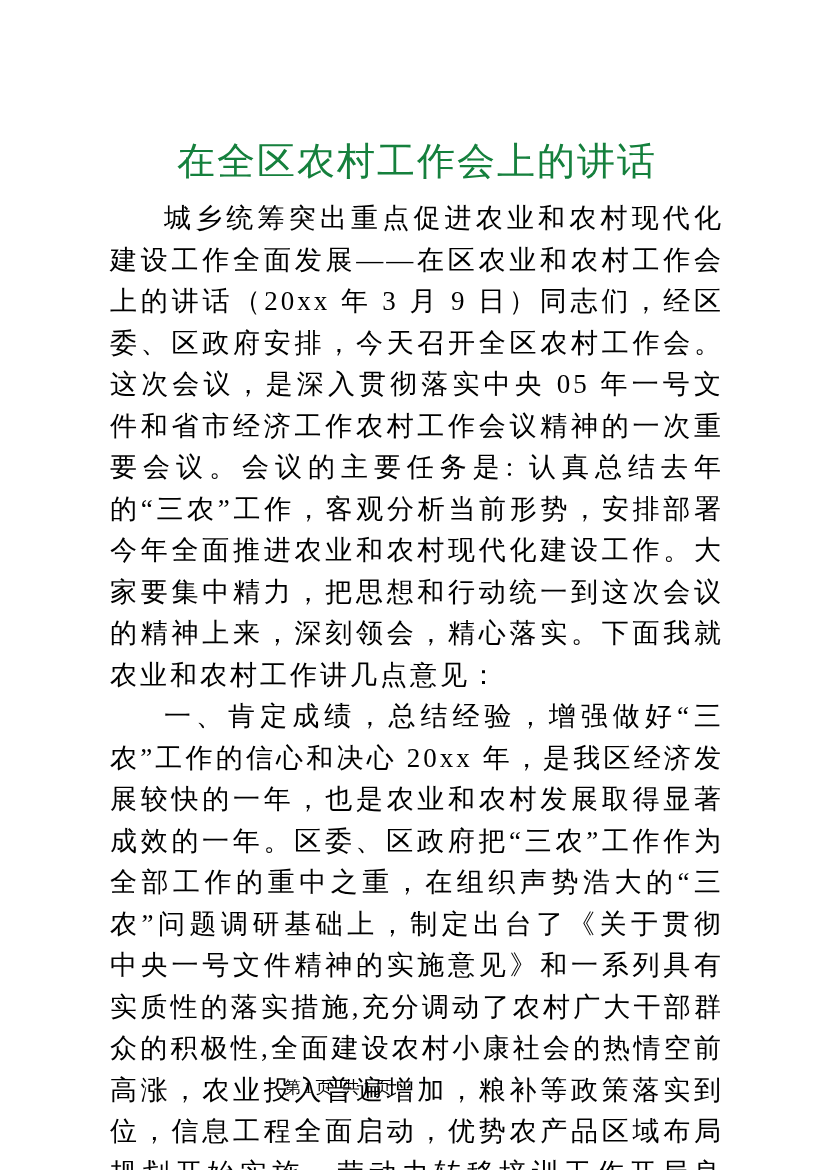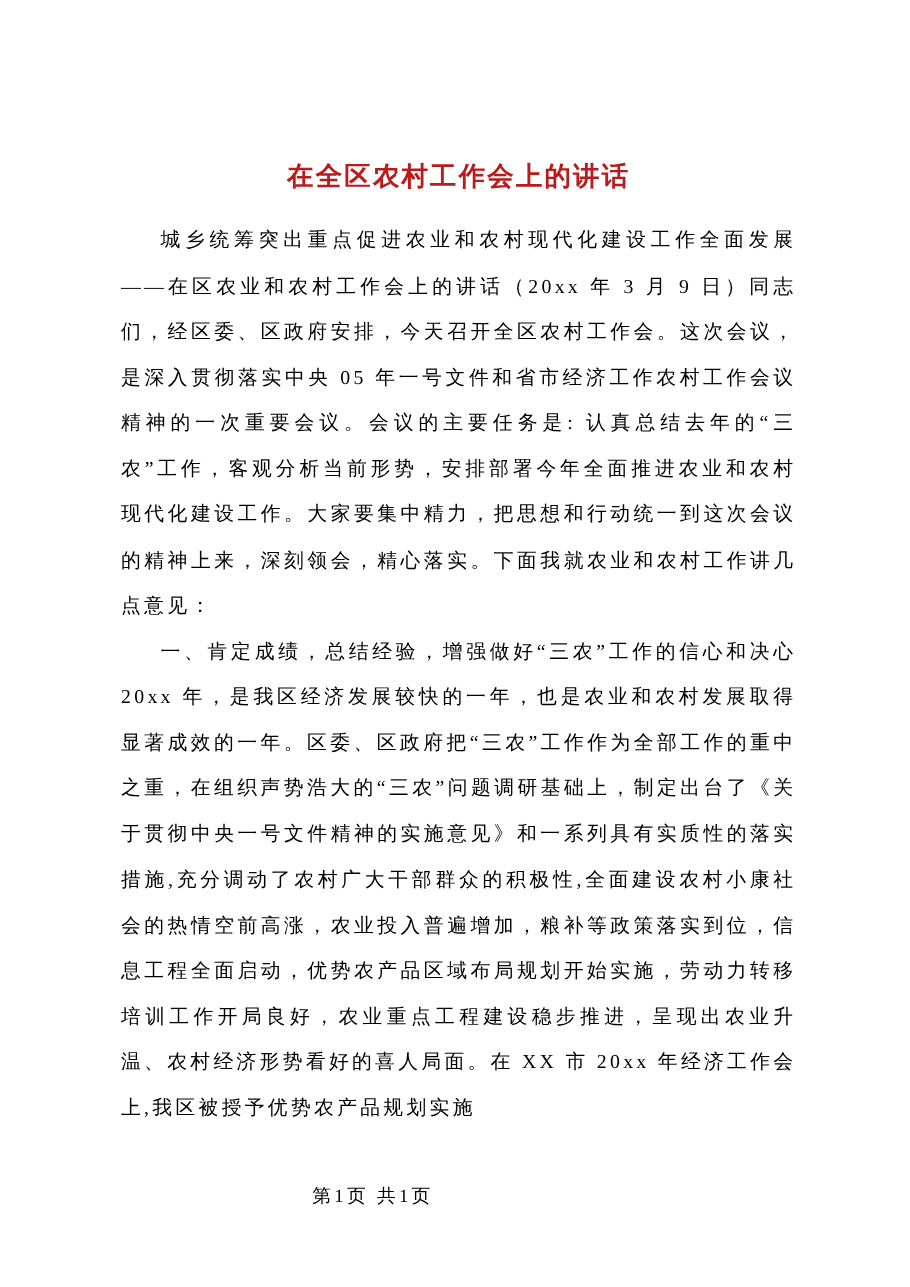--- a/index.html
+++ b/index.html
@@ -16,30 +16,30 @@
       color: #000000;
       overflow: hidden;
     }
     .doc-body {
       position: absolute;
       left: 110px;
       top: 138px;
       width: 614px;
     }
     .doc-title {
-      font-size: 24px;
-      font-weight: bold;
+      font-size: 38px;
+      font-weight: normal;
       text-align: center;
       letter-spacing: 2px;
       line-height: 46px;
       margin: 0 0 14px 0;
-      color: #b91c1c;
+      color: #15803d;
     }
     .doc-paragraph {
-      font-size: 18px;
+      font-size: 27px;
       line-height: 41.5px;
       letter-spacing: 3px;
       text-align: justify;
       text-justify: inter-character;
       text-indent: 2em;
       margin: 0;
       color: #000000;
       word-break: break-all;
     }
     .doc-footer {

